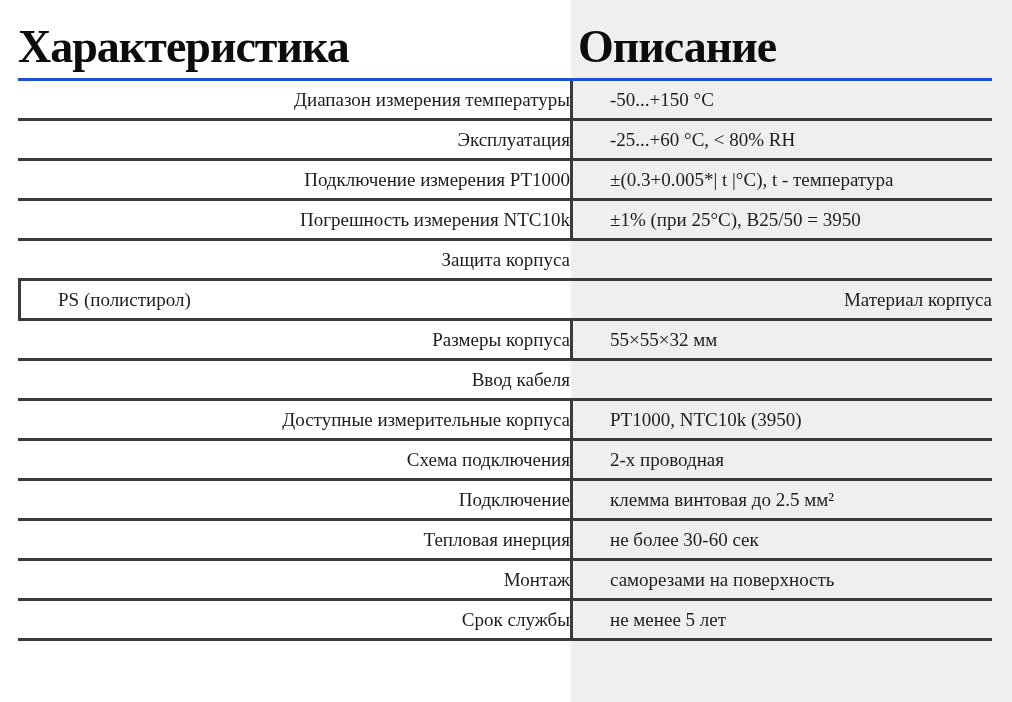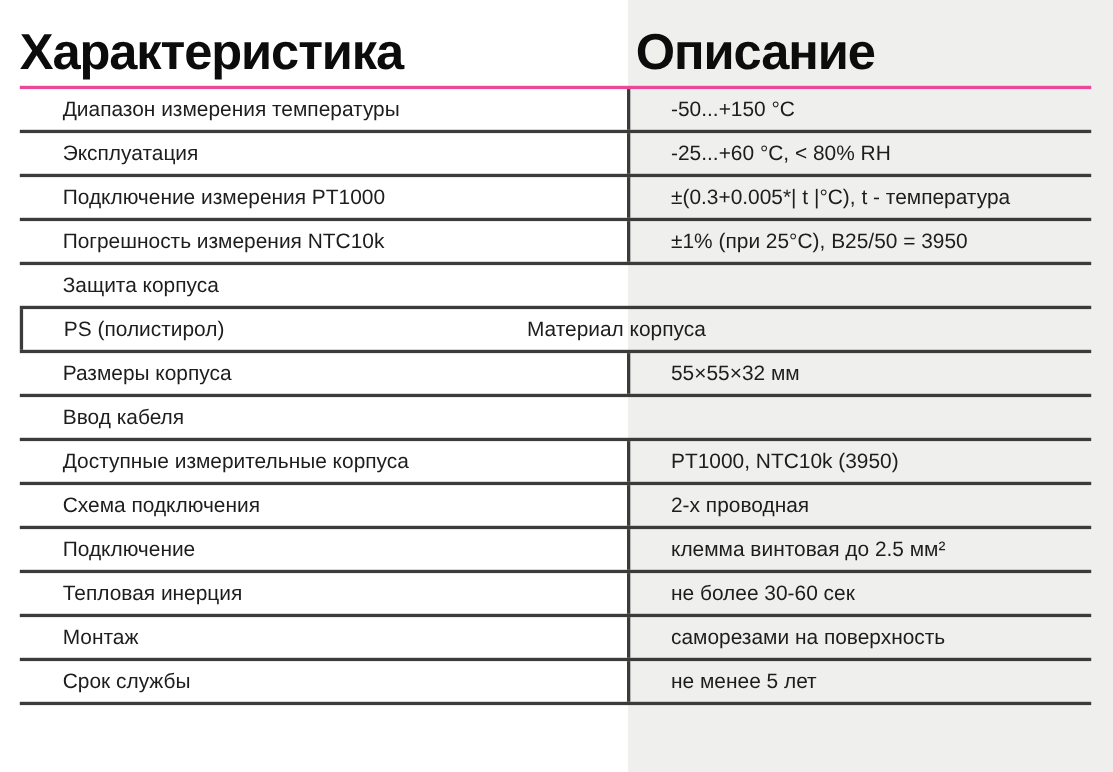--- a/index.html
+++ b/index.html
@@ -3,21 +3,21 @@
 <meta charset="utf-8">
 <style>
   * { margin: 0; padding: 0; box-sizing: border-box; }
   html, body { background: #ffffff; }
   .page {
     position: relative;
     width: 1012px;
     height: 702px;
     background: #ffffff;
     overflow: hidden;
-    font-family: Liberation Sans, sans-serif;
+    font-family: Liberation Serif, serif;
   }
   
   .gray-col {
     position: absolute;
     left: 571px;
     top: 0;
     width: 441px;
     height: 702px;
     background: #efefed;
   }
@@ -44,21 +44,22 @@
     flex: 0 0 552px;
   }
   .header-cell.second {
     padding-left: 8px;
   }
 
   
   .spec-table {
     margin-left: 18px;
     width: 974px;
-    border-top: 3px solid #ec4899;
+    border-top: 3px solid #1d4ed8;
+    text-align: right;
   }
   .spec-row {
     display: flex;
     height: 40px;
     border-bottom: 3px solid #3b3b3b;
     align-items: center;
   }
   .cell {
     font-size: 19px;
     color: #1d1d1d;

